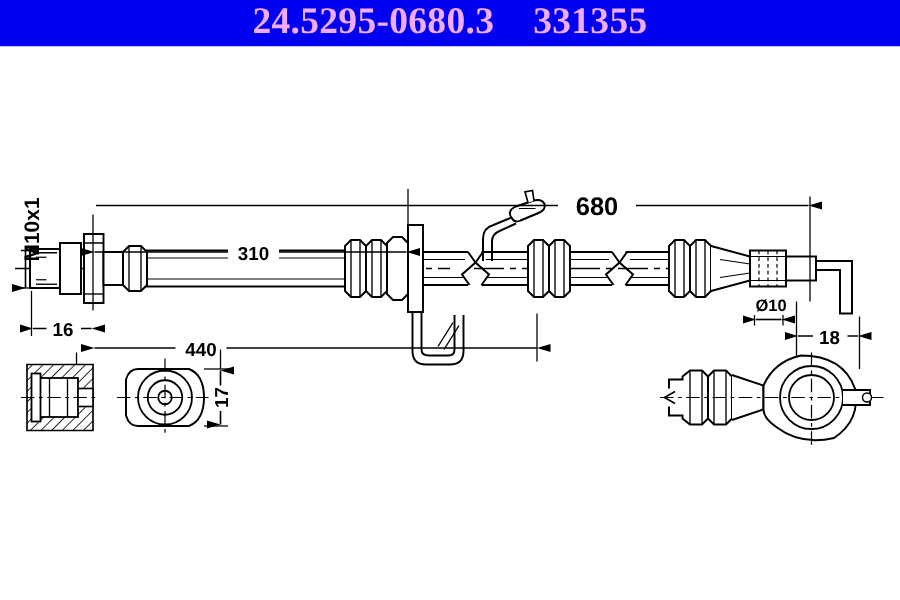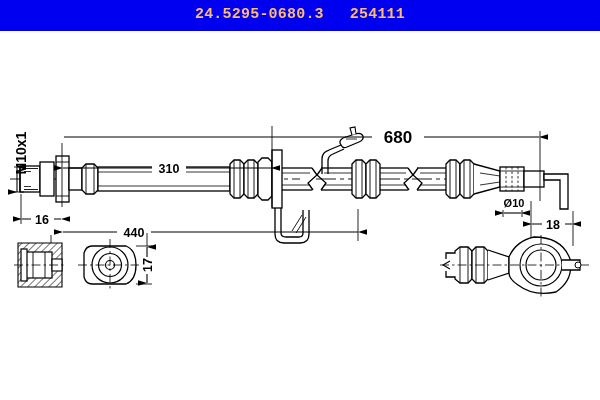--- a/index.html
+++ b/index.html
@@ -31,23 +31,23 @@
     justify-content: center;
     box-sizing: border-box;
   }
   #header-title-row {
     display: flex;
     align-items: center;
     gap: 26px;
     transform: translateY(-1px);
   }
   .header-text {
-    color: #fdba74;
-    font-family: Liberation Mono, monospace;
-    font-size: 15px;
+    color: #f0abfc;
+    font-family: Liberation Serif, serif;
+    font-size: 25px;
     font-weight: bold;
     letter-spacing: 0.2px;
     white-space: nowrap;
   }
   #drawing-area {
     position: absolute;
     left: 0;
     top: 31px;
     width: 600px;
     height: 369px;
@@ -70,21 +70,21 @@
   }
 </style>
 </head>
 <body>
 
 <div id="page">
 
   <div id="header-banner">
     <div id="header-title-row">
       <span class="header-text">24.5295-0680.3</span>
-      <span class="header-text">254111</span>
+      <span class="header-text">331355</span>
     </div>
   </div>
 
   <div id="drawing-area">
     <svg id="drawing-svg" width="600" height="369" viewBox="0 0 600 369">
 
       <defs>
         <marker id="arrL" markerWidth="10" markerHeight="8" refX="9" refY="4" orient="auto" markerUnits="userSpaceOnUse">
           <path d="M9,4 L0,1.3 L0,6.7 Z" fill="#000"></path>
         </marker>

